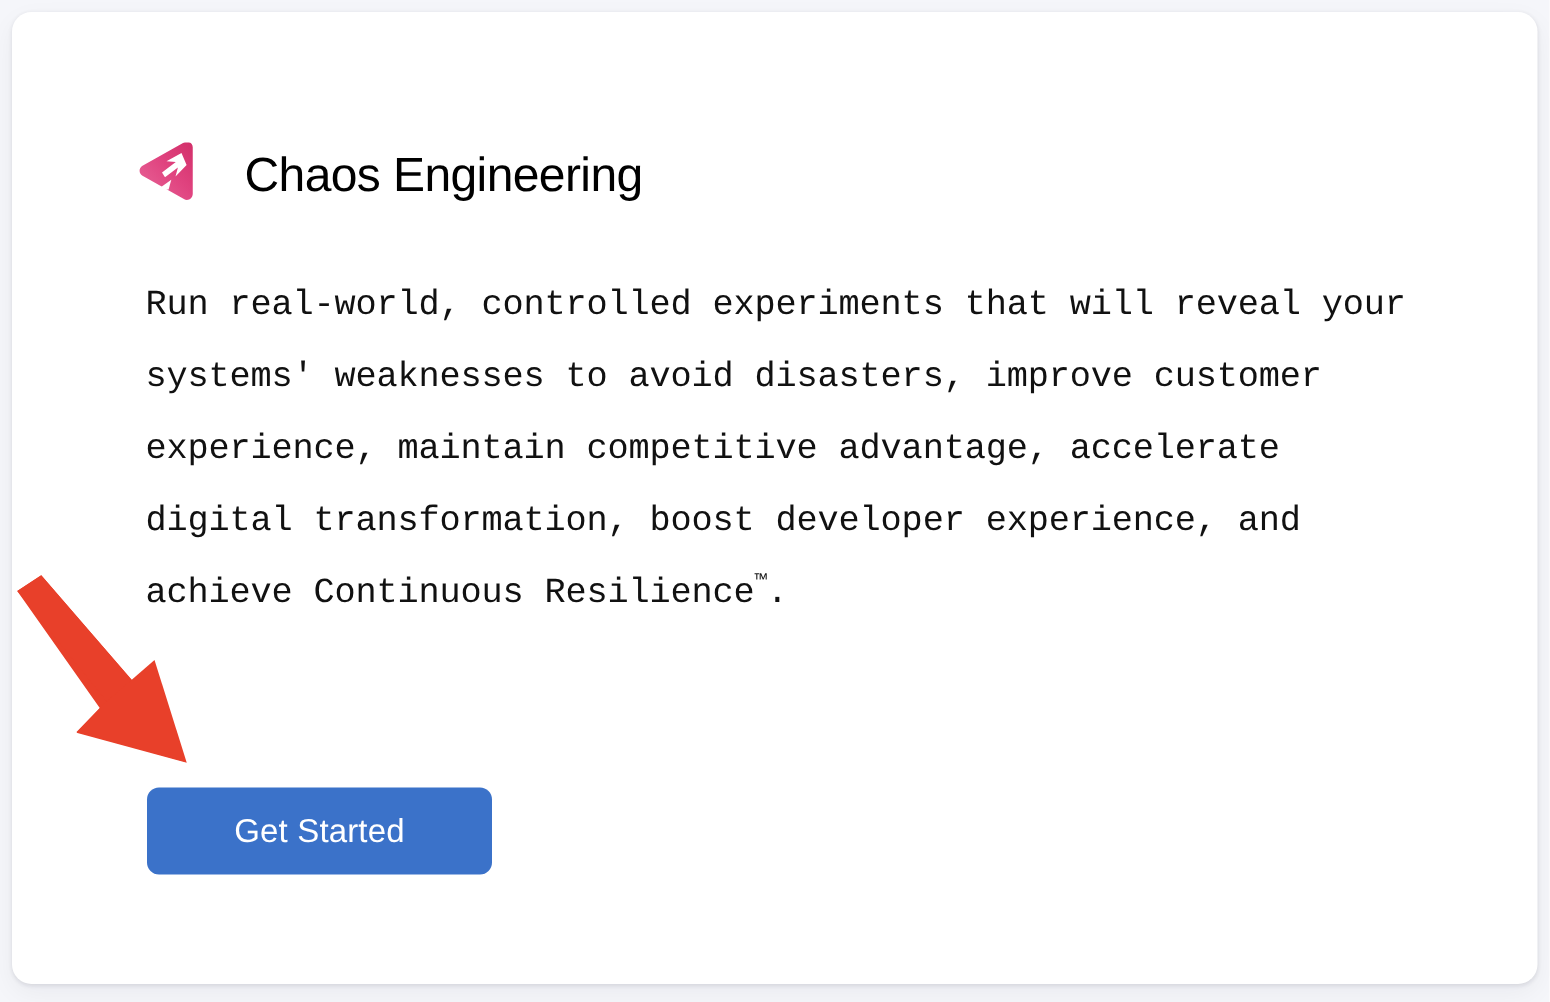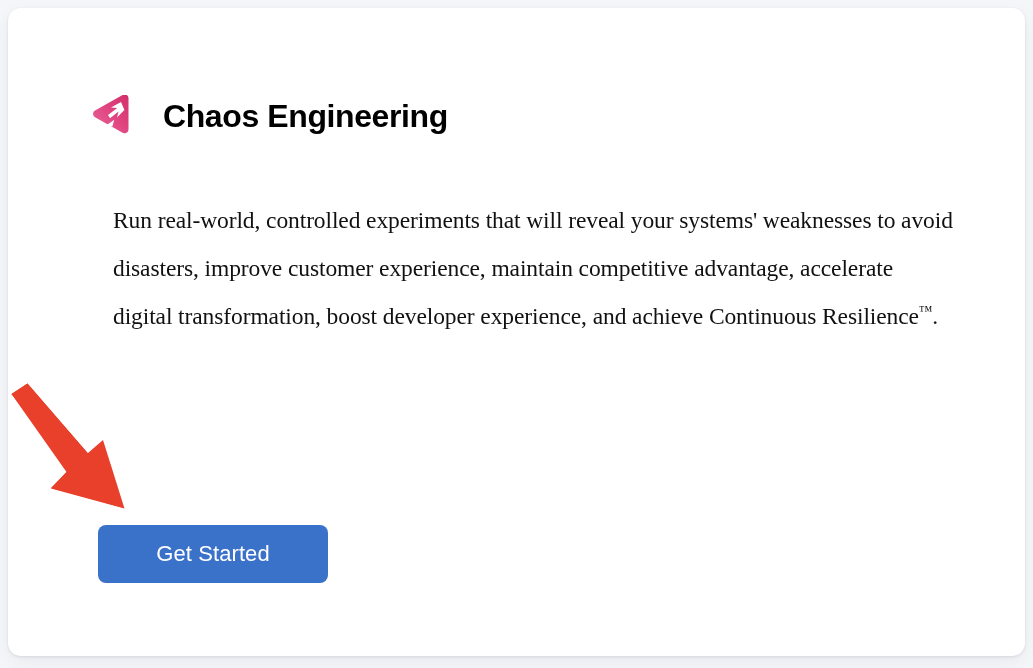--- a/index.html
+++ b/index.html
@@ -48,35 +48,35 @@
     width: 42px;
     height: 42px;
     display: block;
     flex: 0 0 auto;
   }
   #page-title {
     margin: 0;
     padding: 0 0 0 31px;
     font-family: "Liberation Sans", sans-serif;
     font-size: 32px;
-    font-weight: bold;
+    font-weight: normal;
     letter-spacing: -0.4px;
     color: #000000;
     line-height: 42px;
     white-space: nowrap;
   }
 
   
   #description {
     position: absolute;
     left: 89px;
     top: 172px;
     width: 845px;
-    margin: 16px;
-    font-family: Liberation Serif, serif;
+    margin: 0;
+    font-family: Liberation Mono, monospace;
     font-size: 23.5px;
     line-height: 48px;
     color: #111111;
     letter-spacing: -0.1px;
   }
   #description sup.tm {
     font-size: 0.58em;
     vertical-align: super;
     line-height: 0;
   }

